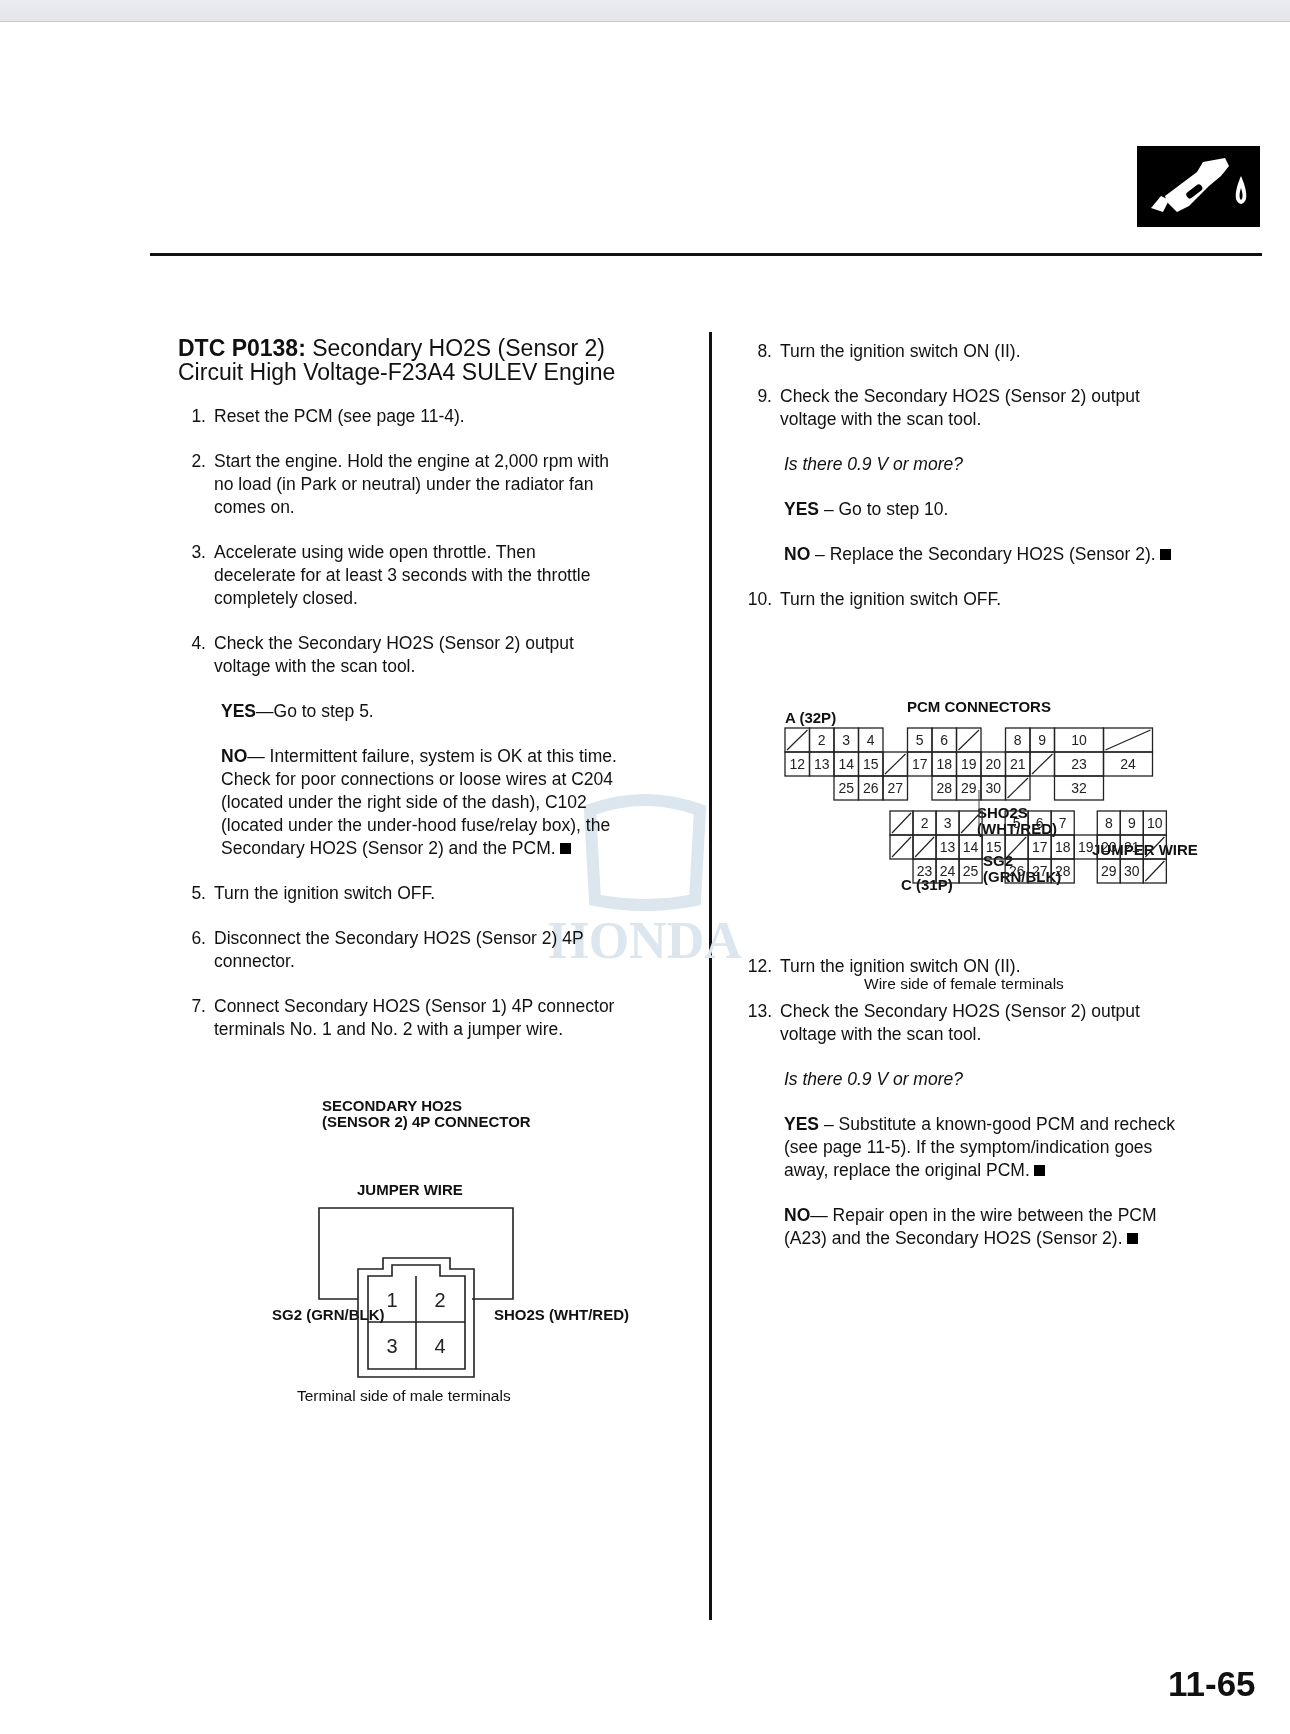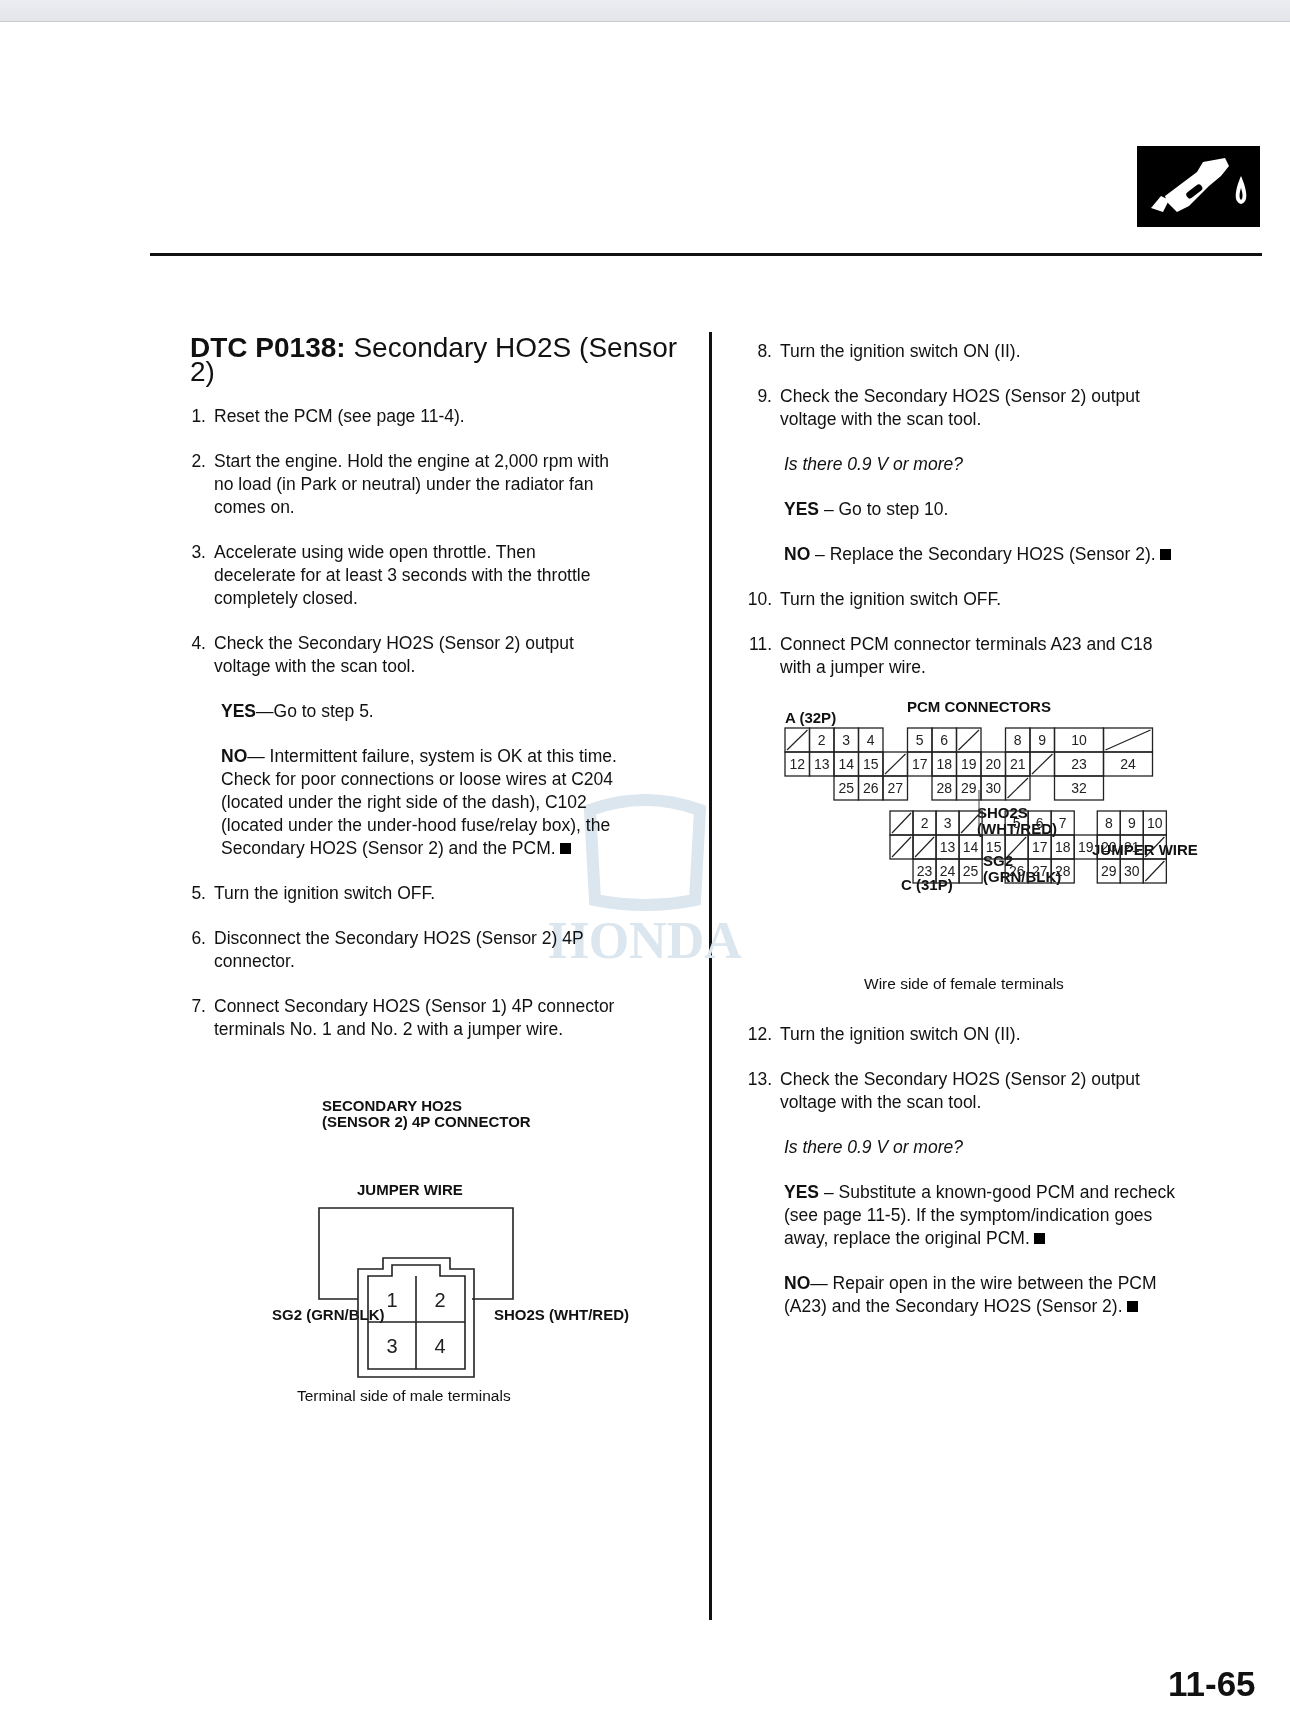--- a/index.html
+++ b/index.html
@@ -12,21 +12,21 @@
   .section-icon { position: absolute; left: 1137px; top: 146px; width: 123px; height: 81px; background: #000; }
   .rule { position: absolute; left: 150px; top: 253px; width: 1112px; height: 3px; background: #111; }
   .divider { position: absolute; left: 709px; top: 332px; width: 3px; height: 1288px; background: #111; }
 
   .watermark { position: absolute; left: 500px; top: 790px; width: 290px; height: 180px; pointer-events: none; }
 
   .col { position: absolute; font-size: 17.5px; line-height: 23px; }
   .col-left { left: 178px; top: 336px; width: 520px; }
   .col-right { left: 740px; top: 340px; width: 500px; }
 
-  .title { font-size: 28px; line-height: 24px; margin-bottom: 21px; margin-left: 12px; }
+  .title { font-size: 23px; line-height: 24px; margin-bottom: 21px; }
   .title b { font-weight: bold; }
 
   .step { display: flex; margin-bottom: 22px; }
   .step .num { width: 40px; text-align: right; padding-right: 8px; flex: none; }
   .col-left .step .num { width: 36px; }
   .step .txt { flex: 1; }
   .indent { margin-left: 44px; margin-bottom: 22px; }
   .col-left .indent { margin-left: 43px; }
   .q { font-style: italic; }
   .kw { font-weight: bold; }
@@ -61,20 +61,21 @@
 <div class="watermark">
   <svg width="290" height="180" viewBox="0 0 290 180">
     <path d="M90 20 Q145 0 200 20 L195 110 Q145 120 95 110 Z" fill="none" stroke="#dbe6ef" stroke-width="12"></path>
     <text x="145" y="168" text-anchor="middle" font-family="Liberation Serif, serif" font-weight="bold" font-size="52" fill="#dbe6ef">HONDA</text>
   </svg>
 </div>
 
 <div class="col col-left">
   <div class="title">
     <b>DTC P0138:</b><span> Secondary HO2S (Sensor 2)</span><br>
+    <span>Circuit High Voltage-F23A4 SULEV Engine</span>
   </div>
 
   <div class="step">
     <span class="num">1.</span>
     <span class="txt"><span>Reset the PCM (see page 11-4).</span></span>
   </div>
   <div class="step">
     <span class="num">2.</span>
     <span class="txt"><span>Start the engine. Hold the engine at 2,000 rpm with</span><br><span>no load (in Park or neutral) under the radiator fan</span><br><span>comes on.</span></span>
   </div>
@@ -150,24 +151,20 @@
   <div class="indent">
     <span class="kw">YES</span><span> – Go to step 10.</span>
   </div>
   <div class="indent">
     <span class="kw">NO</span><span> – Replace the Secondary HO2S (Sensor 2).</span><span class="stop"></span>
   </div>
   <div class="step">
     <span class="num">10.</span>
     <span class="txt"><span>Turn the ignition switch OFF.</span></span>
   </div>
-  <div class="step">
-    <span class="num">11.</span>
-    <span class="txt"><span>Connect PCM connector terminals A23 and C18</span><br><span>with a jumper wire.</span></span>
-  </div>
 
   <div style="height:322px;"></div>
 
   <div class="step">
     <span class="num">12.</span>
     <span class="txt"><span>Turn the ignition switch ON (II).</span></span>
   </div>
   <div class="step">
     <span class="num">13.</span>
     <span class="txt"><span>Check the Secondary HO2S (Sensor 2) output</span><br><span>voltage with the scan tool.</span></span>

